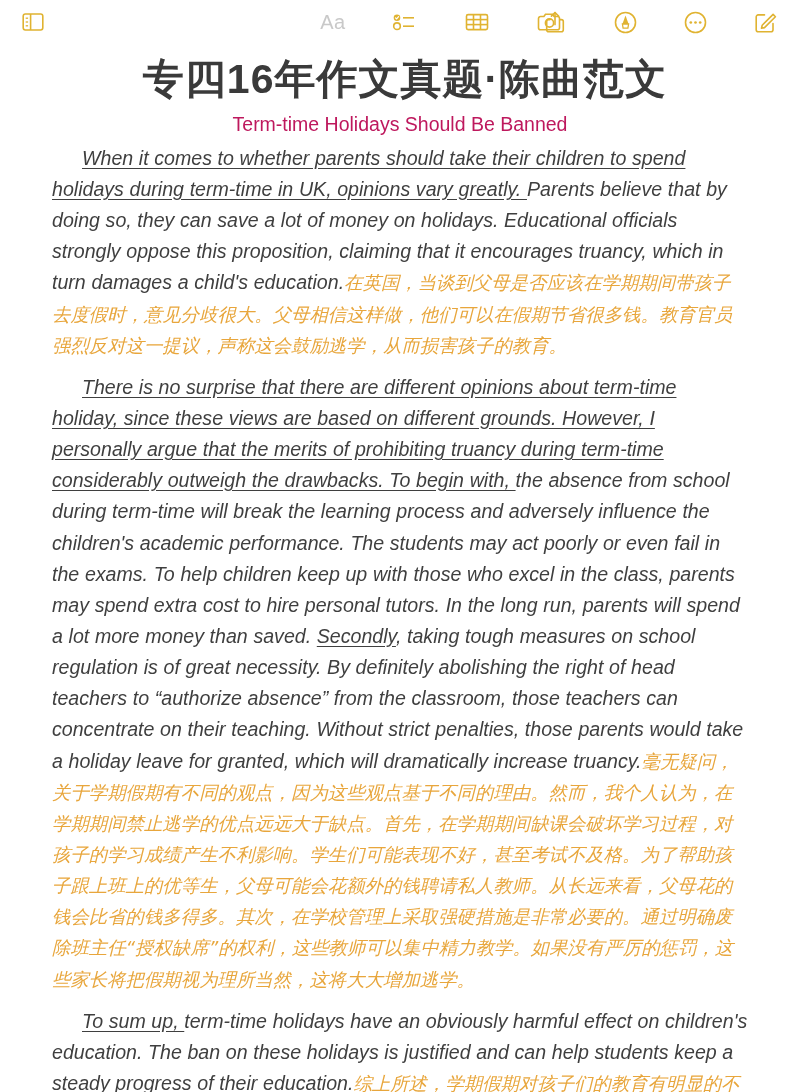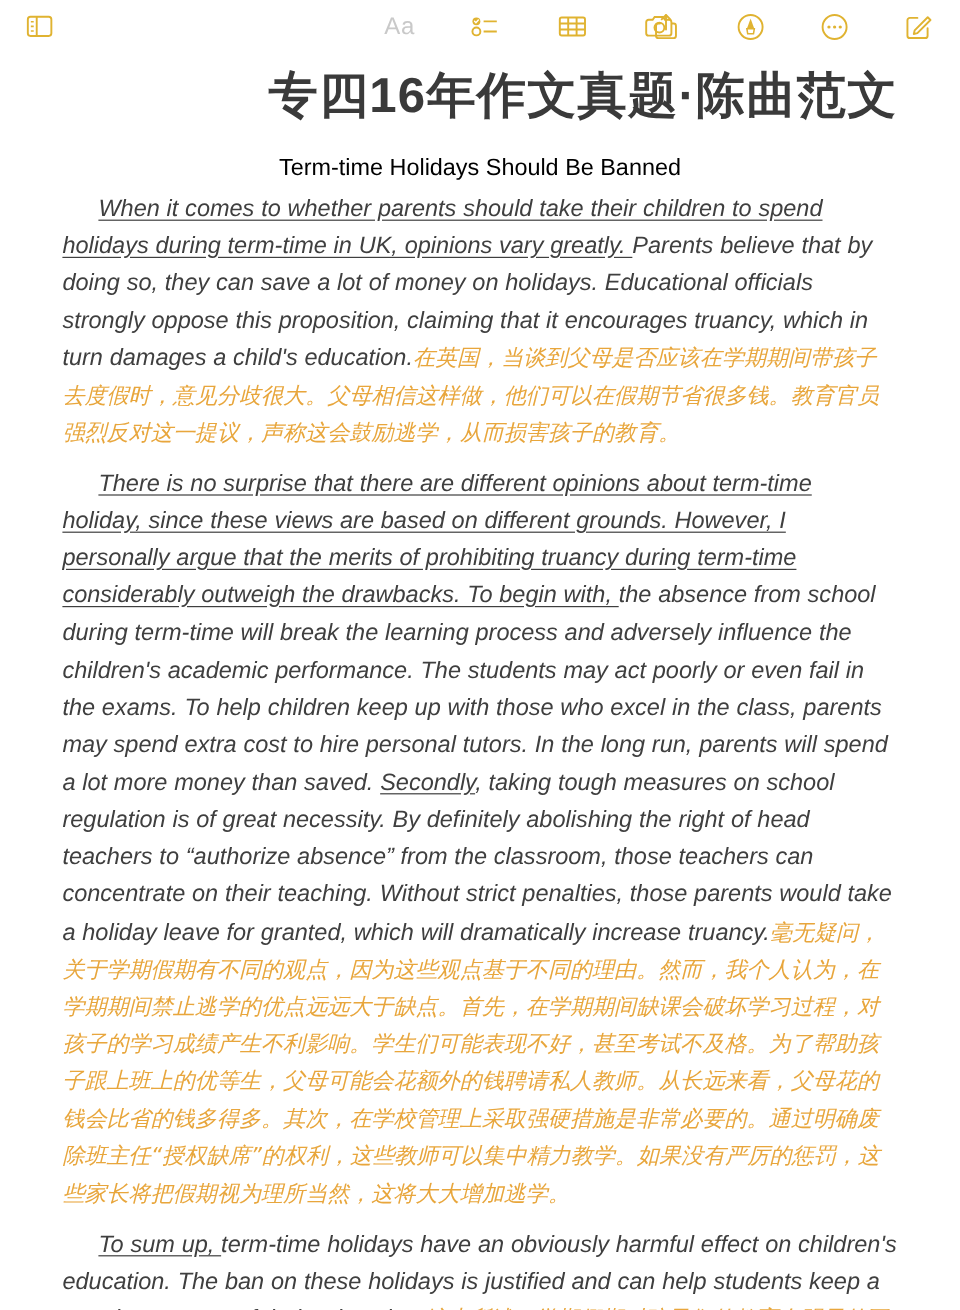--- a/index.html
+++ b/index.html
@@ -46,31 +46,31 @@
     padding: 0 52px 0 52px;
     width: 800px;
   }
 
   .doc-title {
     font-size: 41px;
     line-height: 1.26;
     font-weight: bold;
     color: #3a3a3a;
     letter-spacing: 1px;
-    text-align: right;
+    text-align: center;
     margin-top: 10px;
     margin-left: 10px;
     white-space: nowrap;
   }
 
   .doc-subtitle {
     text-align: center;
     font-size: 19.5px;
-    color: #000000;
-    margin-top: 20px;
+    color: #be185d;
+    margin-top: 4px;
     line-height: 1.5;
   }
 
   .para {
     font-size: 19.6px;
     line-height: 1.59;
     color: #3f3f3f;
     text-align: left;
     margin-top: 4px;
     word-spacing: .2px;

